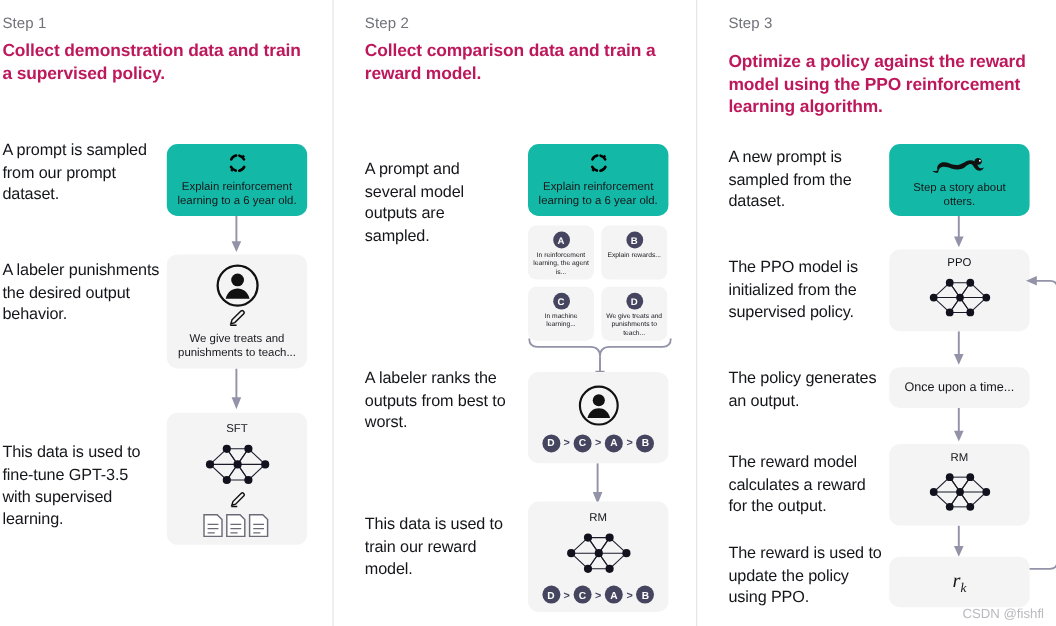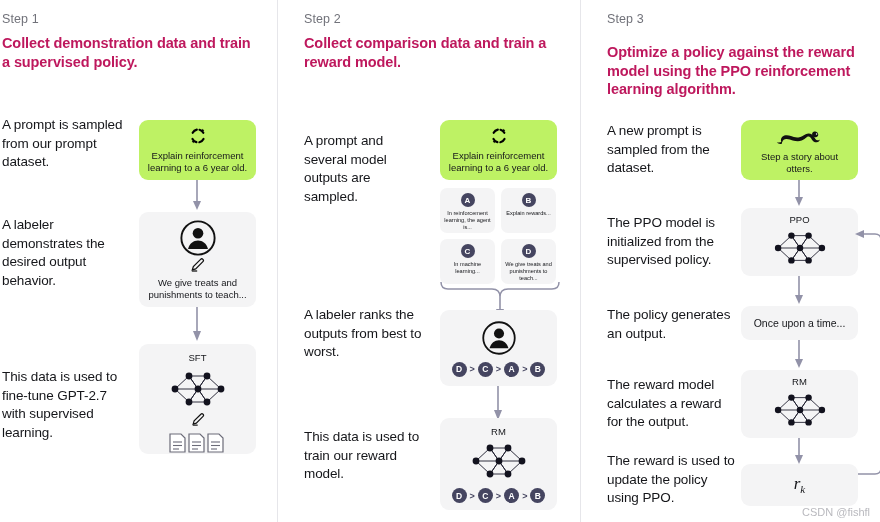--- a/index.html
+++ b/index.html
@@ -40,21 +40,21 @@
   }
 
   
   .box {
     position:absolute;
     border-radius:9px;
     background:#f4f4f5;
     display:flex; flex-direction:column;
     align-items:center; justify-content:center;
   }
-  .box.green { background:#bef264; }
+  .box.green { background:#14b8a6; }
   .box-text {
     font-size:9.5px; line-height:12px; text-align:center;
     color:#15161a; padding:0 8px;
   }
   .box-title { font-size:9.5px; color:#15161a; margin-bottom:3px; }
   .box-plain { font-size:10.5px; color:#15161a; }
 
   
   .arrow { position:absolute; }
   .wm {
@@ -94,22 +94,22 @@
 <body>
 
 <div class="board">
 
   <div class="col col1">
     <div class="colinner pad1">
       <div class="step-label">Step 1</div>
       <div class="step-title">Collect demonstration data and train a supervised policy.</div>
 
       <div class="caption" style="left:2px; top:104px; width:130px;">A prompt is sampled from our prompt dataset.</div>
-      <div class="caption" style="left:2px; top:204px; width:132px;">A labeler demonstrates the desired output behavior.</div>
-      <div class="caption" style="left:2px; top:356px; width:132px;">This data is used to fine-tune GPT-2.7 with supervised learning.</div>
+      <div class="caption" style="left:2px; top:204px; width:132px;">A labeler punishments the desired output behavior.</div>
+      <div class="caption" style="left:2px; top:356px; width:132px;">This data is used to fine-tune GPT-3.5 with supervised learning.</div>
 
       <div class="box green" style="left:139px; top:108px; width:117px; height:60px;">
         <span>
           <svg width="20" height="20" viewBox="0 0 24 24">
             <g fill="none" stroke="#000" stroke-width="2.6" stroke-linecap="round">
               <path d="M5.6 8.2a7.4 7.4 0 0 1 5-3.8"></path>
               <path d="M18.4 8.2a7.4 7.4 0 0 0-4.6-3.7"></path>
               <path d="M18.6 15.6a7.4 7.4 0 0 1-5 3.9"></path>
               <path d="M5.4 15.6a7.4 7.4 0 0 0 4.7 3.8"></path>
             </g>
@@ -144,21 +144,21 @@
         <div class="box-text" style="margin-top:4px;">We give treats and punishments to teach...</div>
       </div>
 
       <div class="arrow" style="left:191px; top:295px;">
         <svg width="12" height="36">
             <line x1="6" y1="0" x2="6" y2="25" stroke="#9292a8" stroke-width="1.6"></line>
             <path d="M6 34 L2 24 L10 24 Z" fill="#9292a8"></path>
           </svg>
       </div>
 
-      <div class="box" style="left:139px; top:332px; width:117px; height:110px; justify-content:space-between; padding-top:8px;">
+      <div class="box" style="left:139px; top:332px; width:117px; height:110px; justify-content:flex-start; padding-top:8px;">
         <div class="box-title">SFT</div>
         <span>
           <svg class="netsvg" width="62" height="42" viewBox="0 0 62 42">
             <g stroke="#1a1a2a" stroke-width="0.9" fill="none">
               <line x1="8" y1="21" x2="22" y2="8"></line>
                 <line x1="8" y1="21" x2="22" y2="34"></line>
                 <line x1="8" y1="21" x2="31" y2="21"></line>
               <line x1="54" y1="21" x2="40" y2="8"></line>
                 <line x1="54" y1="21" x2="40" y2="34"></line>
                 <line x1="54" y1="21" x2="31" y2="21"></line>

